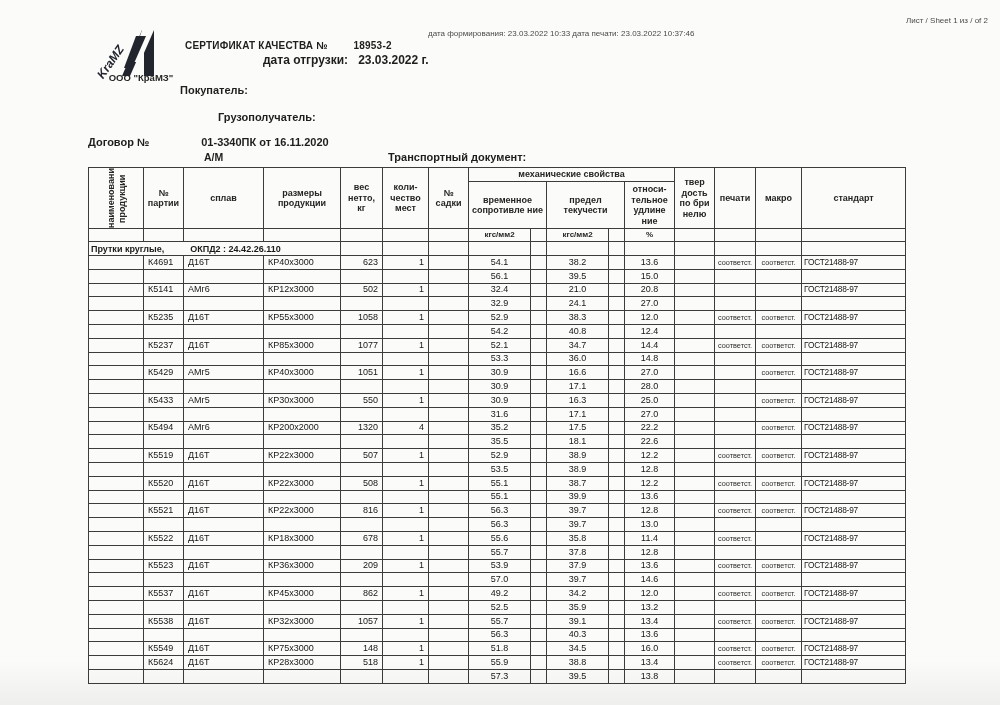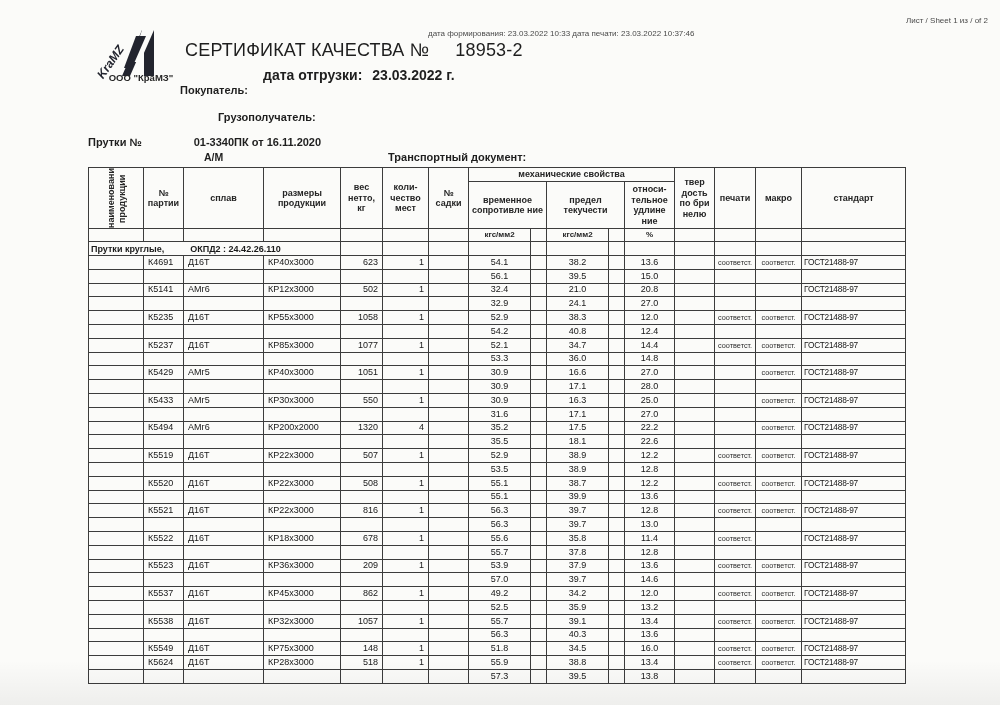--- a/index.html
+++ b/index.html
@@ -10,23 +10,23 @@
     color:#1e1e1e;
   }
   .abs{position:absolute;}
   
   .sheet-label{top:16px;right:12px;font-size:8px;color:#4a4a4a;}
   .meta-line{top:29px;left:428px;font-size:8px;color:#4a4a4a;}
   
   .logo-wrap{top:26px;left:84px;width:116px;height:58px;}
   .company{top:72px;left:76px;width:130px;text-align:center;font-size:9.5px;font-weight:bold;color:#262626;}
   
-  .title-line{top:40px;left:185px;font-size:18px;font-weight:normal;letter-spacing:.2px;}
+  .title-line{top:40px;left:185px;font-size:10px;font-weight:bold;letter-spacing:.2px;}
   .title-line .num{margin-left:26px;}
-  .ship-line{top:67px;left:263px;font-size:14px;font-weight:bold;}
+  .ship-line{top:53px;left:263px;font-size:12px;font-weight:bold;}
   .ship-line .val{margin-left:10px;}
   .buyer{top:84px;left:180px;font-size:11px;font-weight:bold;}
   .consignee{top:111px;left:177px;font-size:11px;font-weight:bold;padding-left:41px;}
   .contract-line{top:136px;left:88px;font-size:11px;font-weight:bold;}
   .contract-line .val{margin-left:52px;}
   .transport-mode{top:151px;left:204px;font-size:10.5px;font-weight:bold;}
   .transport-doc{top:151px;left:388px;font-size:11px;font-weight:bold;}
   
   .t-wrap{top:167px;left:88px;}
   table.t{border-collapse:collapse;table-layout:fixed;width:817px;}
@@ -79,21 +79,21 @@
 </div>
 
 <div class="abs ship-line">
   <span>дата отгрузки:</span><span class="val">23.03.2022 г.</span>
 </div>
 
 <div class="abs buyer">Покупатель:</div>
 <div class="abs consignee">Грузополучатель:</div>
 
 <div class="abs contract-line">
-  <span>Прутки №</span><span class="val">01-3340ПК от 16.11.2020</span>
+  <span>Договор №</span><span class="val">01-3340ПК от 16.11.2020</span>
 </div>
 <div class="abs transport-mode">А/М</div>
 <div class="abs transport-doc">Транспортный документ:</div>
 
 <div class="abs t-wrap">
 <table class="t">
   <colgroup>
     <col style="width:55px">
         <col style="width:40px">
         <col style="width:80px">

